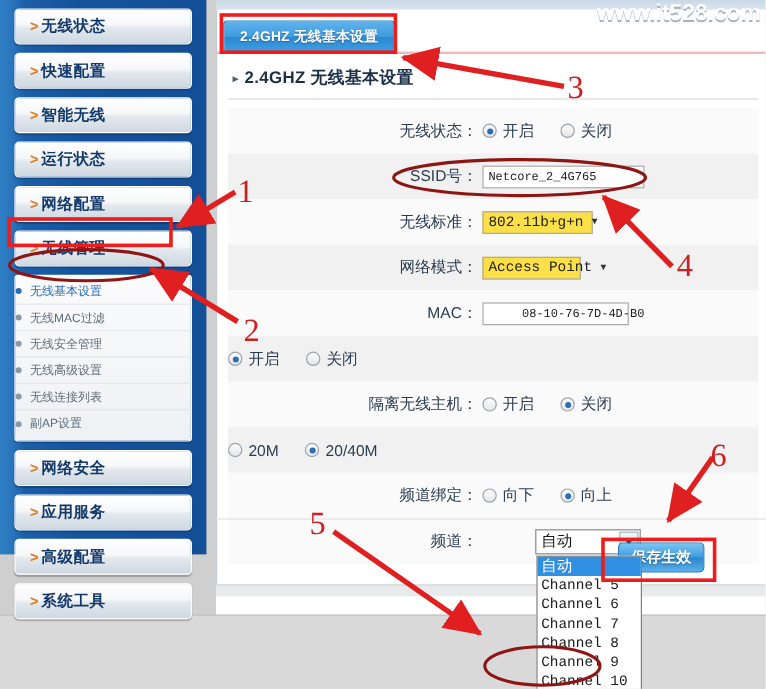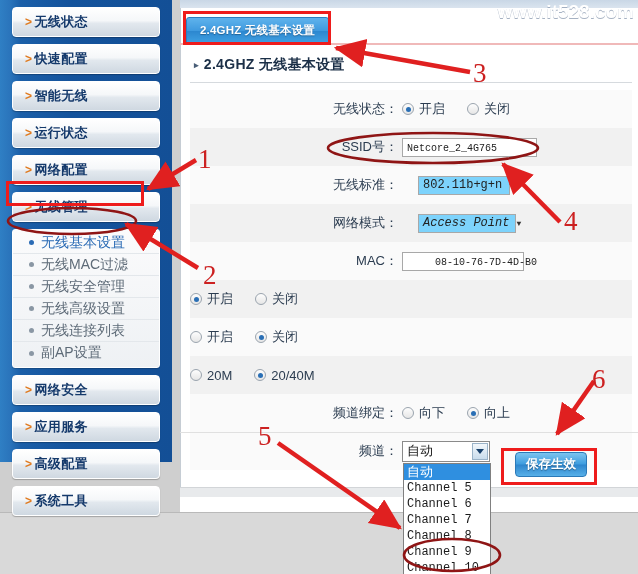--- a/index.html
+++ b/index.html
@@ -72,23 +72,22 @@
     background: linear-gradient(to bottom, #fbfbfc 0%, #eef1f4 100%);
     border: 1px solid #ffffff;
     border-radius: 3px;
     box-sizing: border-box;
     box-shadow: 0 1px 1px rgba(0,0,0,0.2);
     padding: 2px 0 3px 0;
   }
   .submenu-item {
     height: 22px;
     display: flex; align-items: center;
-    font-size: 14px;
+    font-size: 10px;
     color: #5e6b78;
-    padding-left: 16px;
     border-bottom: 1px solid #e3e7eb;
     box-sizing: border-box;
   }
   .submenu-item:last-child { border-bottom: none; }
   .submenu-item .dot {
     width: 5px; height: 5px; border-radius: 50%;
     background: #8a97a4;
     margin-right: 7px;
     flex: 0 0 auto;
   }
@@ -239,40 +238,39 @@
     line-height: 19px;
     padding: 0 4px;
     font-family: "Liberation Mono", monospace;
     font-size: 10px;
     color: #222;
     box-sizing: border-box;
     white-space: nowrap;
   }
   .selectbox {
     border: 1px solid #a8a8a8;
-    background: #7dd3fc;
+    background: #fde047;
     height: 19px;
     line-height: 19px;
     padding: 0 4px;
     font-family: "Liberation Mono", monospace;
     font-size: 12px;
     color: #222;
     box-sizing: border-box;
     display: flex; align-items: center;
     white-space: nowrap;
-    margin-left: 16px;
   }
   .selectbox .arrow {
     margin-left: 7px;
     font-size: 8px;
     color: #333;
   }
 
   
-  #channel-row { height: 38px; }
+  #channel-row { height: 38px; gap: 44px; }
   #channel-select {
     position: relative;
     width: 88px; height: 21px;
     border: 1px solid #8a8a8a;
     background: #ffffff;
     box-sizing: border-box;
     display: flex; align-items: center;
     font-size: 13px;
     color: #1a1a1a;
     padding-left: 4px;
@@ -499,21 +497,21 @@
         <div class="selectbox" style="width:92px;">
           <span>802.11b+g+n</span>
           <span class="arrow">▼</span>
         </div>
       </div>
     </div>
 
     <div class="row shade">
       <div class="row-label">网络模式：</div>
       <div class="row-ctl">
-        <div class="selectbox" style="width:98px;font-style:italic;">
+        <div class="selectbox" style="width:82px;">
           <span>Access Point</span>
           <span class="arrow">▼</span>
         </div>
       </div>
     </div>
 
     <div class="row plain">
       <div class="row-label">MAC：</div>
       <div class="row-ctl">
         <div class="textbox" style="width:122px;padding-left:32px;">08-10-76-7D-4D-B0</div>
@@ -527,20 +525,21 @@
           <span>开启</span>
         </label>
         <label class="radio-wrap">
           <span class="radio"></span>
           <span>关闭</span>
         </label>
       </div>
     </div>
 
     <div class="row plain">
+      <div class="row-label">隔离无线主机：</div>
       <div class="row-ctl">
         <label class="radio-wrap">
           <span class="radio"></span>
           <span>开启</span>
         </label>
         <label class="radio-wrap">
           <span class="radio on"></span>
           <span>关闭</span>
         </label>
       </div>

